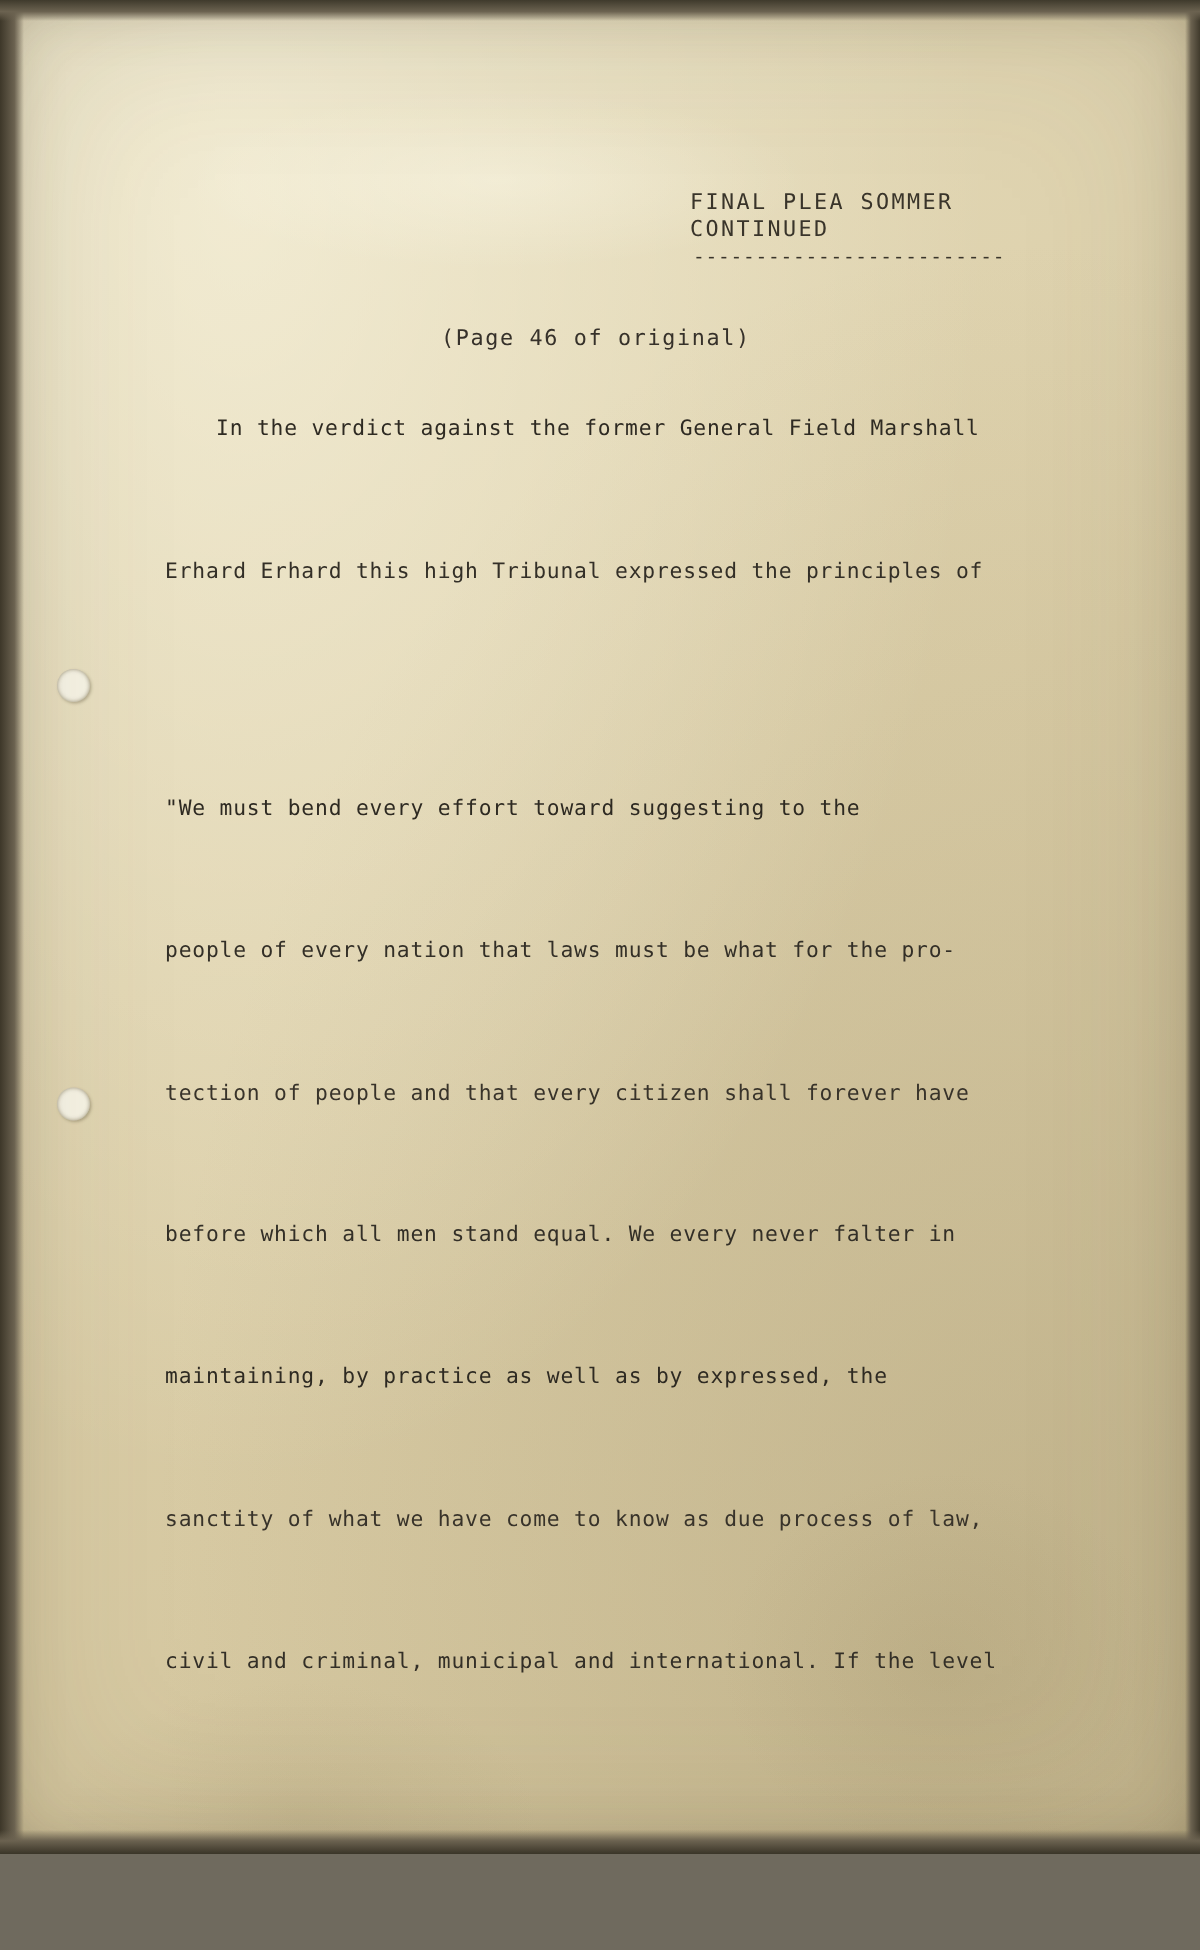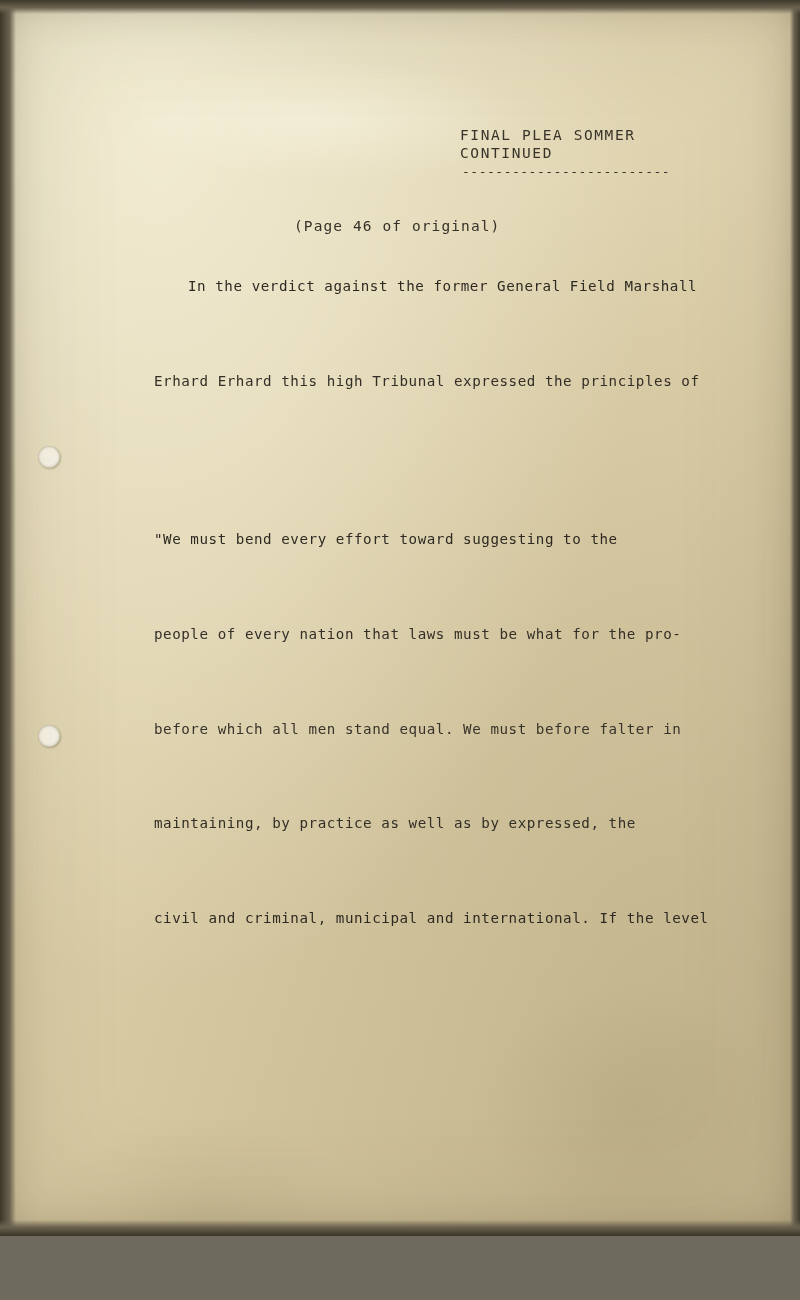--- a/index.html
+++ b/index.html
@@ -106,21 +106,21 @@
     color: #332f27;
   }
   .body p {
     margin: 0;
     white-space: pre-wrap;
   }
   .para-indent { text-indent: 34px; }
   .quote-block { margin-left: 36px; }
   .quote-block .ln:first-child { text-indent: 0; }
 
-  .ln { display: block; margin-left: 44px; }
+  .ln { display: block; }
 
   
   .body .ln:nth-child(3n)   { color: #38332a; }
   .body .ln:nth-child(4n+1) { color: #2e2a22; }
 
   .smudge {
     position: absolute;
     border-radius: 50%;
     pointer-events: none;
     z-index: 2;
@@ -162,22 +162,24 @@
     <div class="body">
 
       <p>
         <span class="ln para-indent">In the verdict against the former General Field Marshall</span>
         <span class="ln">Erhard Erhard this high Tribunal expressed the principles of</span>
       </p>
 
       <p class="quote-block">
         <span class="ln">"We must bend every effort toward suggesting to the</span>
         <span class="ln">people of every nation that laws must be what for the pro-</span>
-        <span class="ln">before which all men stand equal. We must before falter in</span>
+        <span class="ln">tection of people and that every citizen shall forever have</span>
+        <span class="ln">before which all men stand equal. We every never falter in</span>
         <span class="ln">maintaining, by practice as well as by expressed, the</span>
+        <span class="ln">sanctity of what we have come to know as due process of law,</span>
         <span class="ln">civil and criminal, municipal and international. If the level</span>
         
         
         
         
         
         
         
       </p>
 

